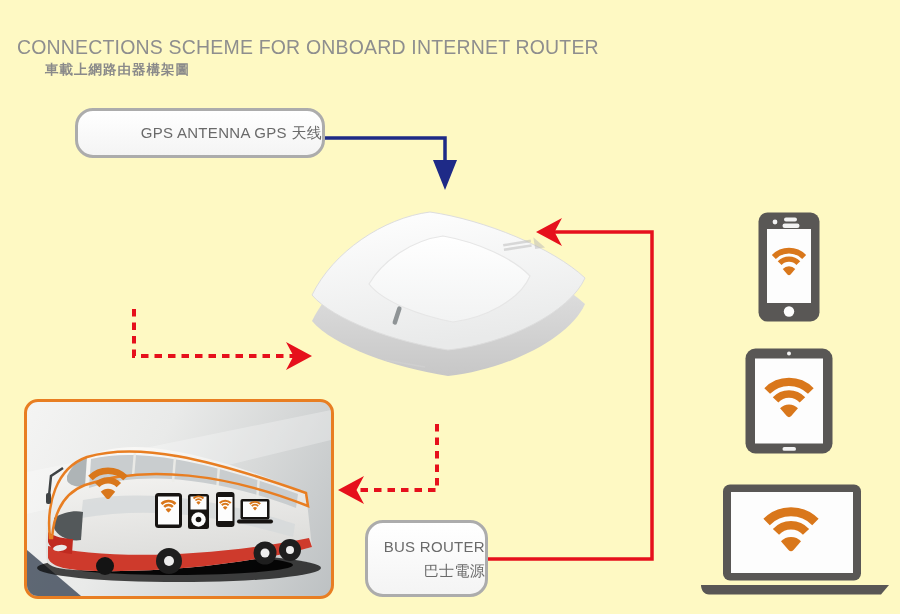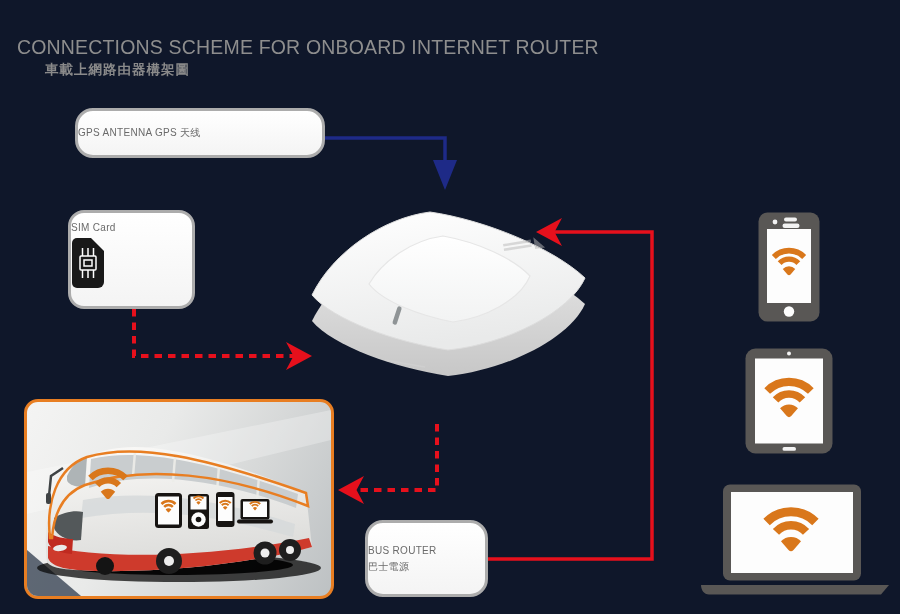--- a/index.html
+++ b/index.html
@@ -1,33 +1,33 @@
 <!DOCTYPE html>
 <html><head>
 <meta charset="utf-8">
 <style>
   html,body{margin:0;padding:0;background:#000;}
   .stage{
-    position:relative;width:900px;height:614px;background:#0f172a;overflow:hidden;
+    position:relative;width:900px;height:614px;background:#fef9c3;overflow:hidden;
     font-family:"Liberation Sans",sans-serif;
   }
   
   .title{
     position:absolute;left:17px;top:35px;font-size:20.5px;letter-spacing:.2px;
     color:#8E8E8E;font-weight:400;transform:scaleX(.95);transform-origin:left top;white-space:nowrap;
   }
   .subtitle{
     position:absolute;left:17px;top:61px;font-size:13.5px;font-weight:700;color:#8A8A8A;letter-spacing:1px;margin-left:28px;
   }
   
   .nodebox{
     position:absolute;box-sizing:border-box;border:3px solid #ACACAC;border-radius:18px;
     background:linear-gradient(180deg,#FFFFFF 0%,#F4F4F4 100%);
-    display:flex;align-items:flex-start;justify-content:center;flex-direction:column;
-    color:#6A6A6A;font-size:10px;letter-spacing:.3px;
+    display:flex;align-items:flex-end;justify-content:center;flex-direction:column;
+    color:#6A6A6A;font-size:15px;letter-spacing:.3px;
   }
   .box-gps{left:75px;top:108px;width:250px;height:50px;}
   .box-sim{left:68px;top:210px;width:127px;height:99px;justify-content:flex-start;border-radius:16px;}
   .box-sim .lbl{margin-top:9px;}
   .box-sim svg{margin-top:4px;}
   .box-power{left:365px;top:520px;width:123px;height:77px;line-height:1.55;}
   
   .art{position:absolute;}
   .overlay{position:absolute;left:0;top:0;pointer-events:none;}
   
@@ -69,31 +69,20 @@
     </defs>
   </svg>
 
   <div class="title">CONNECTIONS SCHEME FOR ONBOARD INTERNET ROUTER</div>
   <div class="subtitle">車載上網路由器構架圖</div>
 
   <div class="nodebox box-gps">
     <span class="lbl">GPS ANTENNA GPS 天线</span>
   </div>
 
-  <div class="nodebox box-sim">
-    <span class="lbl">SIM Card</span>
-    <svg width="34" height="52" viewBox="0 0 34 52">
-      <path d="M6 1 H20 L33 14 V45 a6 6 0 0 1 -6 6 H6 a5 5 0 0 1 -5 -5 V6 a5 5 0 0 1 5 -5 Z" fill="#191919"></path>
-      <g stroke="#FFFFFF" stroke-width="1.5" fill="none">
-        <rect x="9" y="19" width="16" height="14" rx="1"></rect>
-        <rect x="13" y="23" width="8" height="6"></rect>
-        <path d="M11.5 11 V19 M17 11 V19 M22.5 11 V19 M11.5 33 V41 M17 33 V41 M22.5 33 V41"></path>
-      </g>
-    </svg>
-  </div>
 
   <svg class="art" style="left:285px;top:192px" width="315" height="200" viewBox="0 0 315 200">
     <path d="M27 129 C48 86 98 52 145 46 C200 54 268 82 300 112 C285 146 222 178 163 184 C110 176 48 154 27 129 Z" fill="url(#gSide)"></path>
     <path d="M27 103 C48 60 98 26 145 20 C200 28 268 56 300 86 C285 120 222 152 163 158 C110 150 48 128 27 103 Z" fill="url(#gTop)" stroke="#DDDDDD" stroke-width="1"></path>
     <path d="M84 92 C98 68 128 48 158 44 C192 50 228 66 245 84 C235 108 200 126 168 130 C136 124 98 110 84 92 Z" fill="url(#gPanel)" stroke="#E6E6E6" stroke-width="1.2"></path>
     <g transform="translate(218,52) rotate(-9)" opacity="0.5" fill="#B9B9B9">
       <rect width="28" height="2.6"></rect>
       <rect y="4.6" width="28" height="2.6"></rect>
       <path d="M31 -2 L41 10 L31 10 Z"></path>
     </g>

